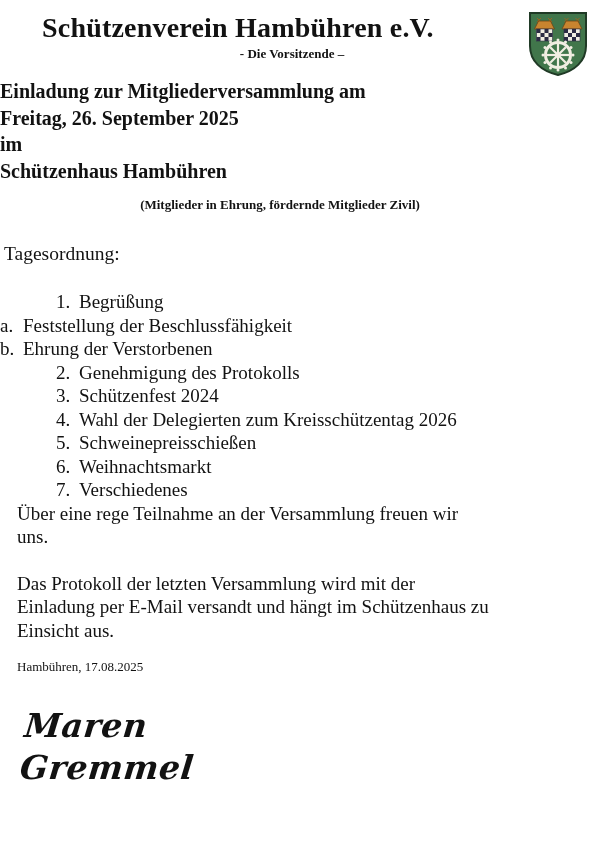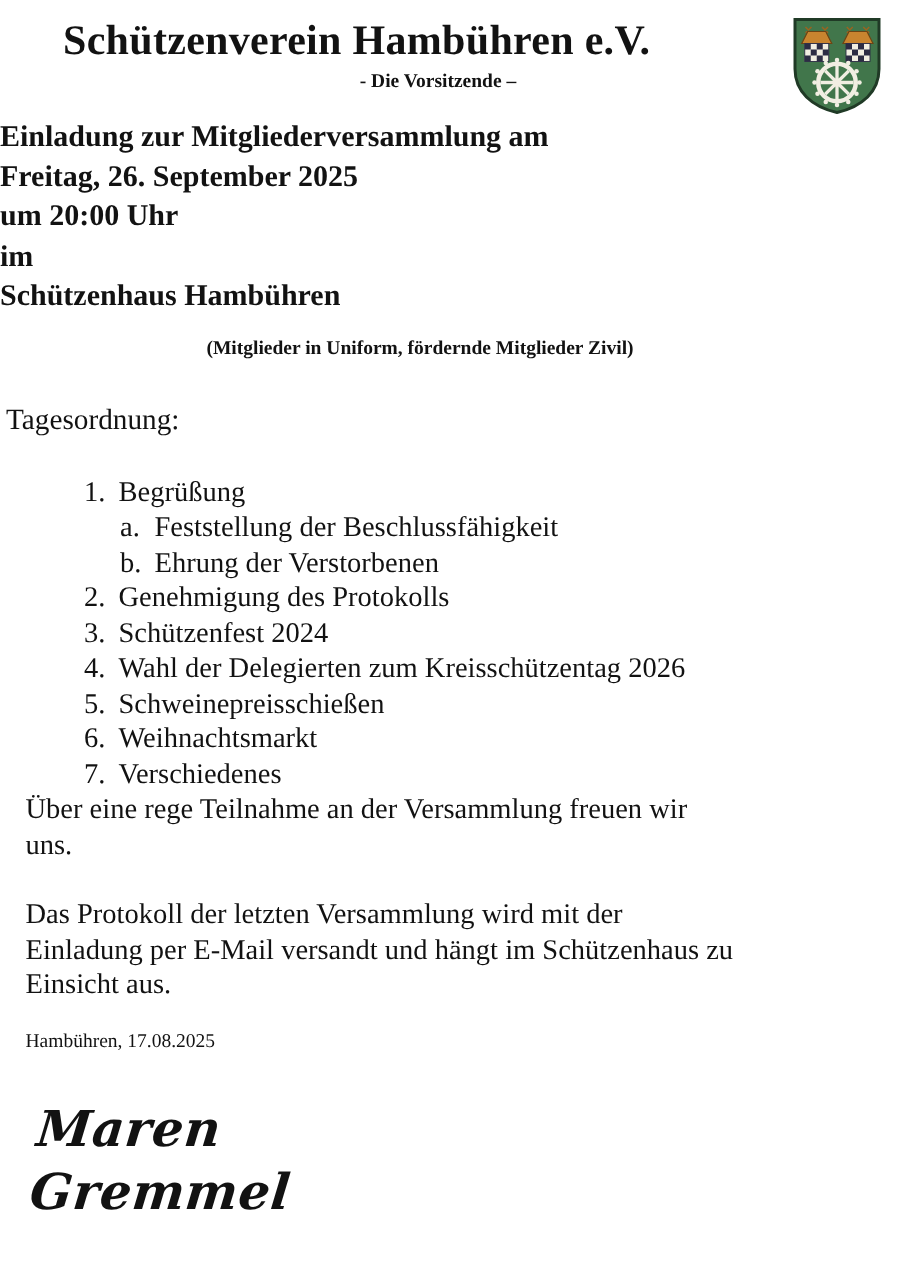--- a/index.html
+++ b/index.html
@@ -64,21 +64,21 @@
     margin: 30px 0 0 4px;
     font-size: 19.5px;
     line-height: 24px;
   }
   .agenda {
     margin-top: 24px;
     font-size: 19px;
     line-height: 23.5px;
   }
   .agenda-item { padding-left: 56px; }
-  .agenda-sub  { padding-left: 80px; }
+  .agenda-sub  { }
   .num { display: inline-block; width: 23px; }
   
   .para {
     margin: 0 0 0 17px;
     font-size: 19px;
     line-height: 23.5px;
   }
   .para-1 { }
   .para-2 { margin-top: 23px; }
   
@@ -161,26 +161,25 @@
         <circle cx="38.5" cy="32" r="1.5"></circle>
           <circle cx="44" cy="37.5" r="1.5"></circle>
         <circle cx="31" cy="45" r="2.8"></circle>
       </g>
     </g>
   </svg>
 
   <div class="invite-heading">
     <div>Einladung zur Mitgliederversammlung am</div>
     <div>Freitag, 26. September 2025</div>
-    <div>um 20:00 Uhr</div>
     <div>im</div>
     <div>Schützenhaus Hambühren</div>
   </div>
 
-  <div class="dress-note">(Mitglieder in Uniform, fördernde Mitglieder Zivil)</div>
+  <div class="dress-note">(Mitglieder in Ehrung, fördernde Mitglieder Zivil)</div>
 
   <div class="agenda-title">Tagesordnung:</div>
 
   <div class="agenda">
     <div class="agenda-item">
       <span class="num">1.</span><span>Begrüßung</span>
     </div>
     <div class="agenda-sub">
       <span class="num">a.</span><span>Feststellung der Beschlussfähigkeit</span>
     </div>

